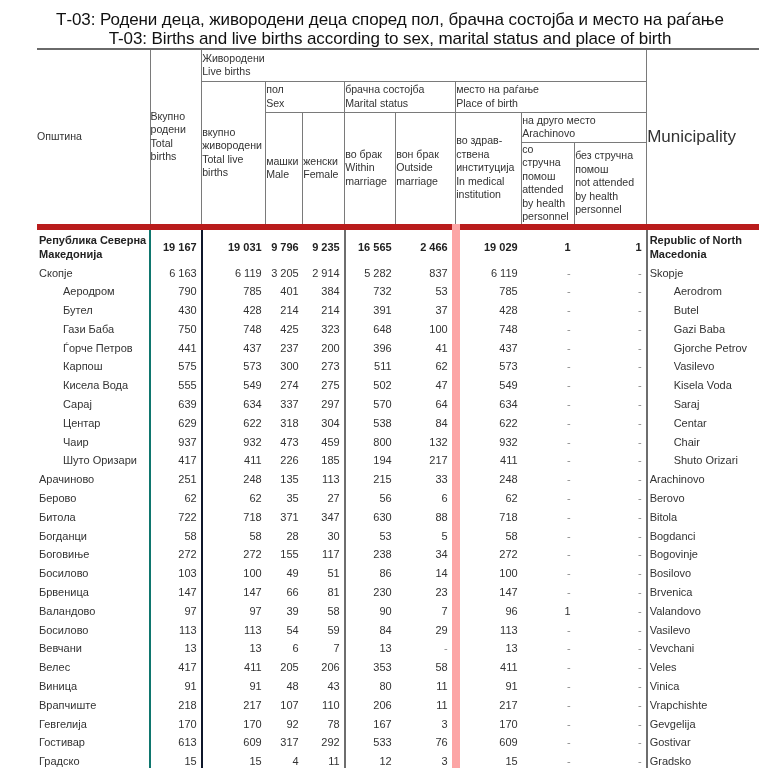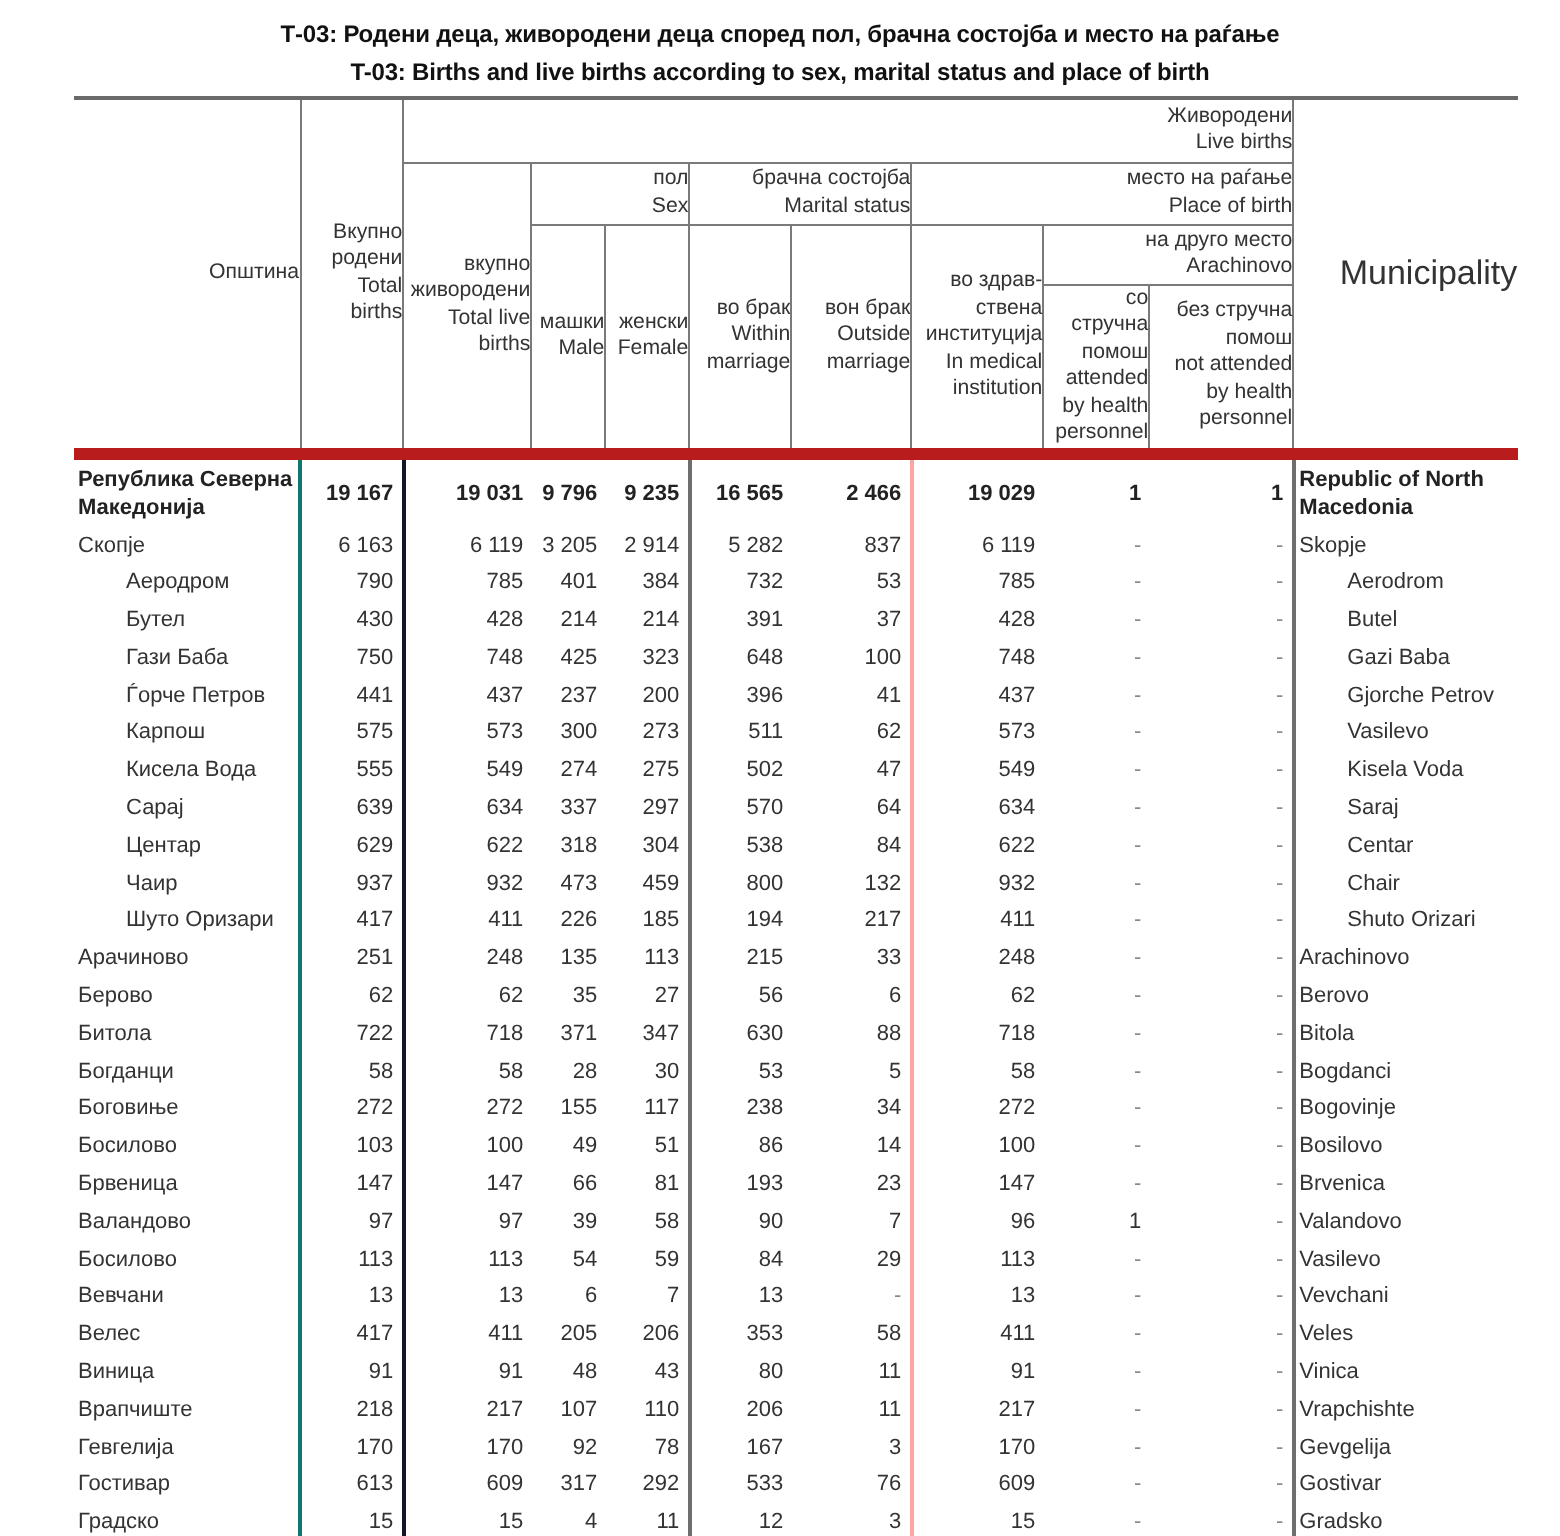--- a/index.html
+++ b/index.html
@@ -1,38 +1,38 @@
 <!DOCTYPE html>
 <html><head>
 <meta charset="utf-8">
 <style>
   html, body { margin:0; padding:0; background:#ffffff; }
   body { width:780px; height:768px; overflow:hidden; position:relative;
          font-family:"Liberation Sans", "DejaVu Sans", sans-serif; color:#222; }
   .title { position:absolute; left:0; width:780px; text-align:center;
-           font-weight:bold; font-size:12px; color:#111; letter-spacing:-0.1px; }
+           font-weight:normal; font-size:17px; color:#111; letter-spacing:-0.1px; }
   #t1 { top:10px; }
   #t2 { top:29px; }
   table { position:absolute; left:37px; top:48px; border-collapse:collapse;
           table-layout:fixed; font-size:10.6px; }
-  th { font-weight:normal; color:#333; border:1px solid #7a7a7a; padding:0; text-align:right;
+  th { font-weight:normal; color:#333; border:1px solid #7a7a7a; padding:0; text-align:left;
        line-height:13.5px; vertical-align:middle; }
   thead tr.r0 th { border-top:2px solid #6a6a6a; }
   td { padding:0; height:18.8px; line-height:18.8px; white-space:nowrap; font-size:11px; color:#333; }
   td.num { text-align:right; padding-right:4px; }
   td.name { padding-left:2px; }
   td.name.sub { padding-left:26px; }
   td.en { padding-left:2px; }
   td.en.sub { padding-left:26px; }
   td.dash { color:#8a8a8a; }
   tr.total td { font-weight:bold; color:#222; line-height:14px; height:34px; vertical-align:middle; }
   tbody td.c0 { border-right:2px solid #0f766e; }
   tbody td.c1 { border-right:2px solid #0f172a;padding-left:12px; }
   tbody td.c4 { border-right:2px solid #6e6e6e; }
-  tbody td.c6 { border-right:2px solid #fca5a5; }
+  tbody td.c6 { border-right:8px solid #fca5a5; }
   tbody td.c9 { border-right:2px solid #6e6e6e; }
   thead th.nb-l { border-left:none; }
   thead th.nb-r { border-right:none; }
   thead tr.last th, thead th.bottom { border-bottom:6px solid #b91c1c; }
   .muni-label { font-size:17px; }
 </style>
 </head>
 <body>
 
 <div id="t1" class="title">Т-03: Родени деца, живородени деца според пол, брачна состојба и место на раѓање</div>
@@ -318,21 +318,21 @@
         <td class="num c8 dash">-</td>
         <td class="num c9 dash">-</td>
         <td class="en c10">Bosilovo</td>
       </tr>
       <tr>
         <td class="name c0">Брвеница</td>
         <td class="num c1">147</td>
         <td class="num c2">147</td>
         <td class="num c3">66</td>
         <td class="num c4">81</td>
-        <td class="num c5">193</td>
+        <td class="num c5">230</td>
         <td class="num c6">23</td>
         <td class="num c7">147</td>
         <td class="num c8 dash">-</td>
         <td class="num c9 dash">-</td>
         <td class="en c10">Brvenica</td>
       </tr>
       <tr>
         <td class="name c0">Валандово</td>
         <td class="num c1">97</td>
         <td class="num c2">97</td>

